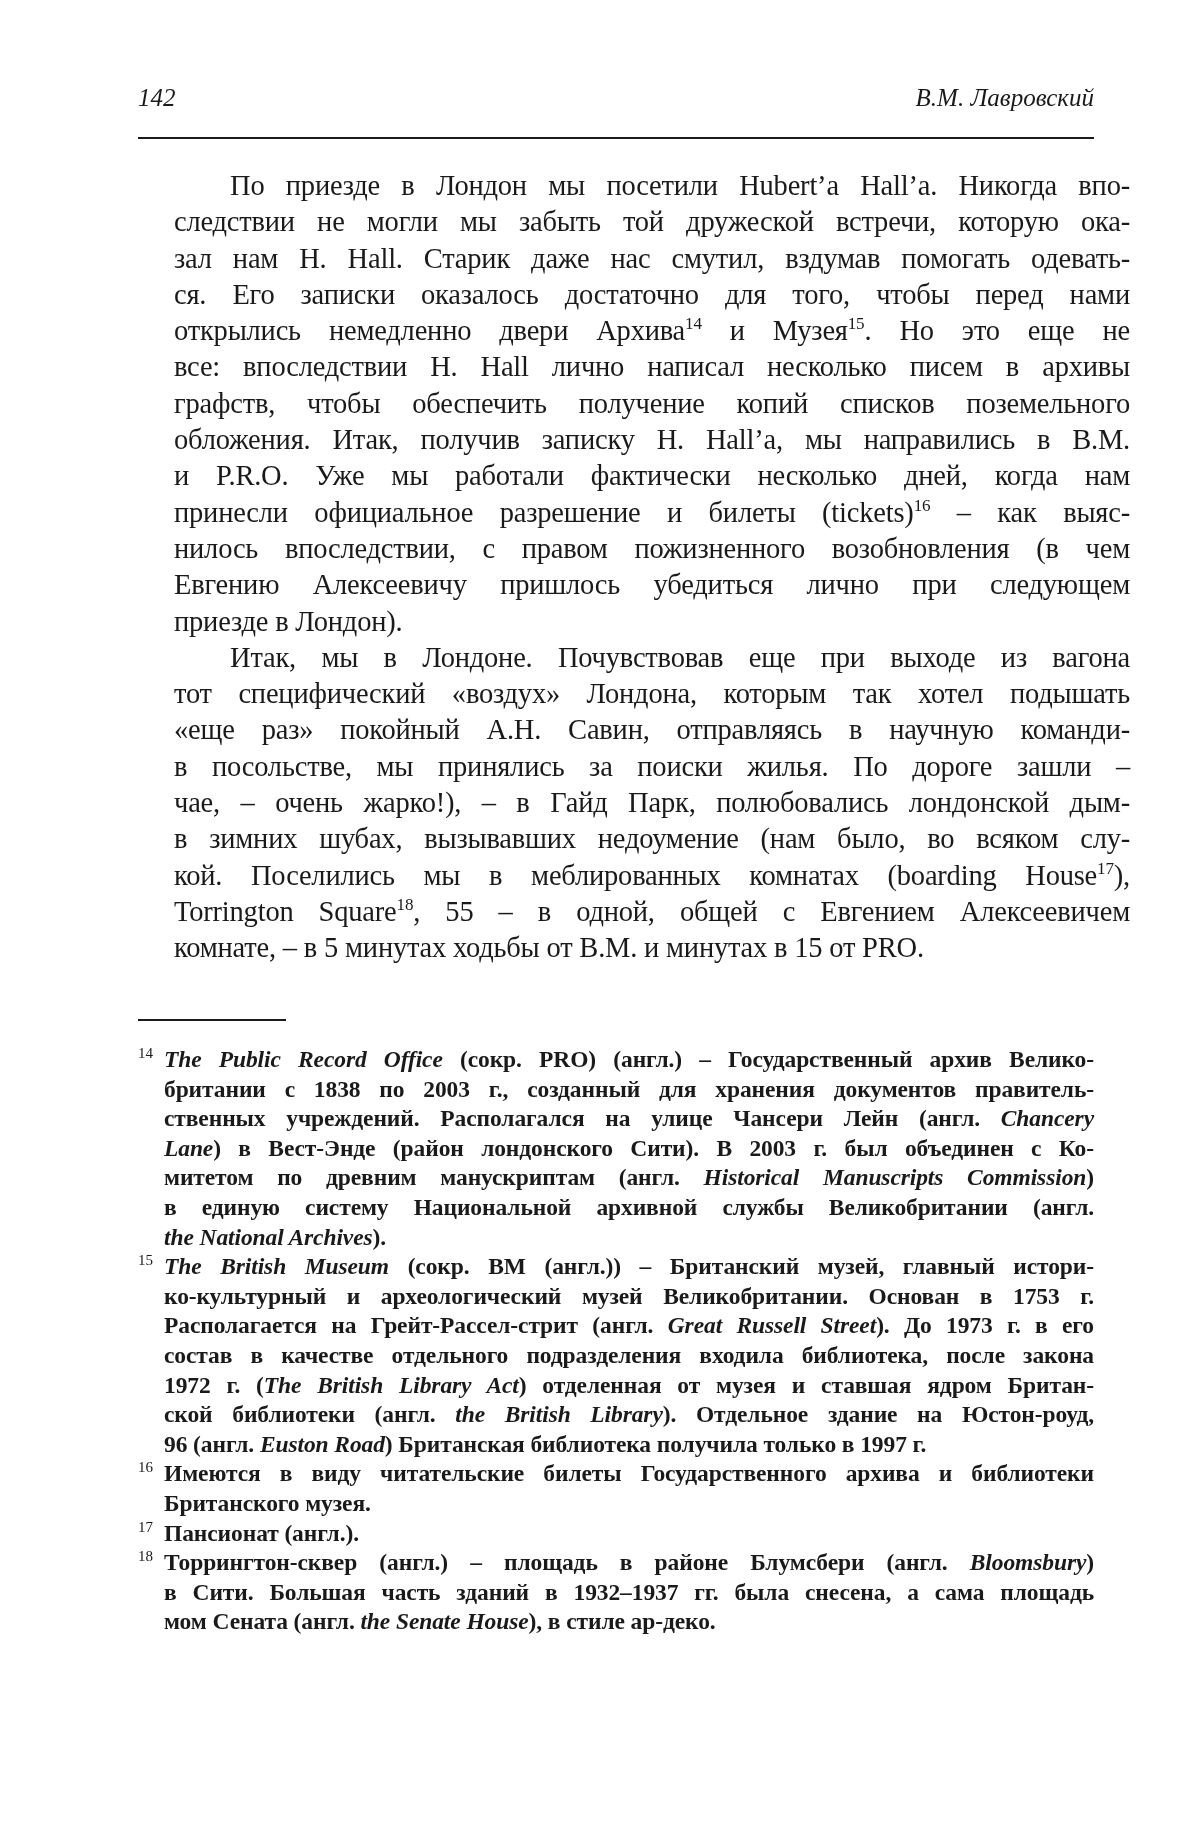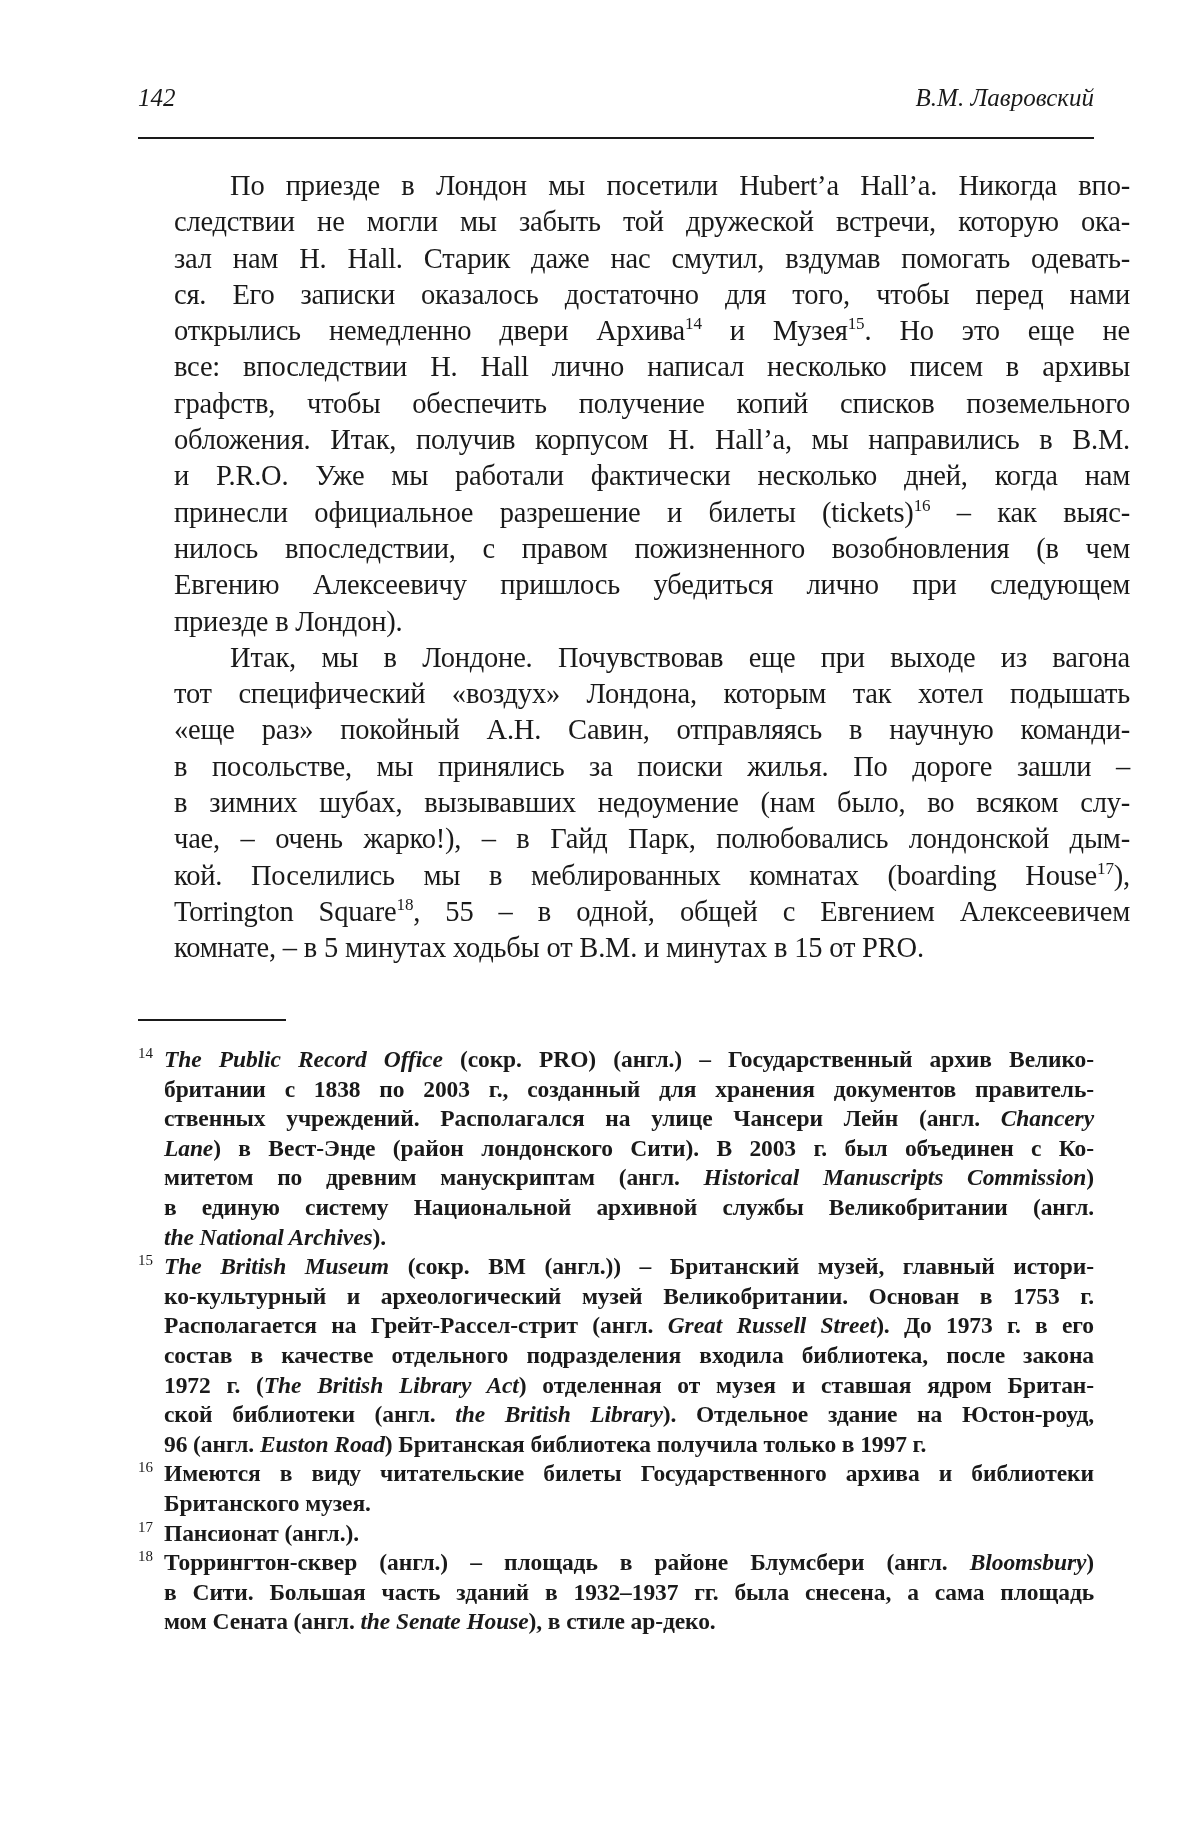--- a/index.html
+++ b/index.html
@@ -96,35 +96,35 @@
   <div class="body-text">
 
     <div>
       <span class="line indent">По приезде в Лондон мы посетили Hubert’a Hall’a. Никогда впо-</span>
       <span class="line">следствии не могли мы забыть той дружеской встречи, которую ока-</span>
       <span class="line">зал нам H. Hall. Старик даже нас смутил, вздумав помогать одевать-</span>
       <span class="line">ся. Его записки оказалось достаточно для того, чтобы перед нами</span>
       <span class="line"><span>открылись немедленно двери Архива</span><sup>14</sup><span> и Музея</span><sup>15</sup><span>. Но это еще не</span></span>
       <span class="line">все: впоследствии H. Hall лично написал несколько писем в архивы</span>
       <span class="line">графств, чтобы обеспечить получение копий списков поземельного</span>
-      <span class="line">обложения. Итак, получив корпусом H. Hall’a, мы направились в B.M.</span>
+      <span class="line">обложения. Итак, получив записку H. Hall’a, мы направились в B.M.</span>
       <span class="line">и P.R.O. Уже мы работали фактически несколько дней, когда нам</span>
       <span class="line"><span>принесли официальное разрешение и билеты (tickets)</span><sup>16</sup><span> – как выяс-</span></span>
       <span class="line">нилось впоследствии, с правом пожизненного возобновления (в чем</span>
       <span class="line">Евгению Алексеевичу пришлось убедиться лично при следующем</span>
       <span class="line last">приезде в Лондон).</span>
     </div>
 
     <div>
       <span class="line indent">Итак, мы в Лондоне. Почувствовав еще при выходе из вагона</span>
       <span class="line">тот специфический «воздух» Лондона, которым так хотел подышать</span>
       <span class="line">«еще раз» покойный А.Н. Савин, отправляясь в научную команди-</span>
       <span class="line">в посольстве, мы принялись за поиски жилья. По дороге зашли –</span>
+      <span class="line">чае, – очень жарко!), – в Гайд Парк, полюбовались лондонской дым-</span>
       <span class="line">в зимних шубах, вызывавших недоумение (нам было, во всяком слу-</span>
-      <span class="line">чае, – очень жарко!), – в Гайд Парк, полюбовались лондонской дым-</span>
       <span class="line"><span>кой. Поселились мы в меблированных комнатах (boarding House</span><sup>17</sup><span>),</span></span>
       <span class="line"><span>Torrington Square</span><sup>18</sup><span>, 55 – в одной, общей с Евгением Алексеевичем</span></span>
       <span class="line last">комнате, – в 5 минутах ходьбы от B.M. и минутах в 15 от PRO.</span>
     </div>
   </div>
 
   <div class="footnote-rule"></div>
 
   <div class="footnotes" id="footnotes">
       <div class="fn">

